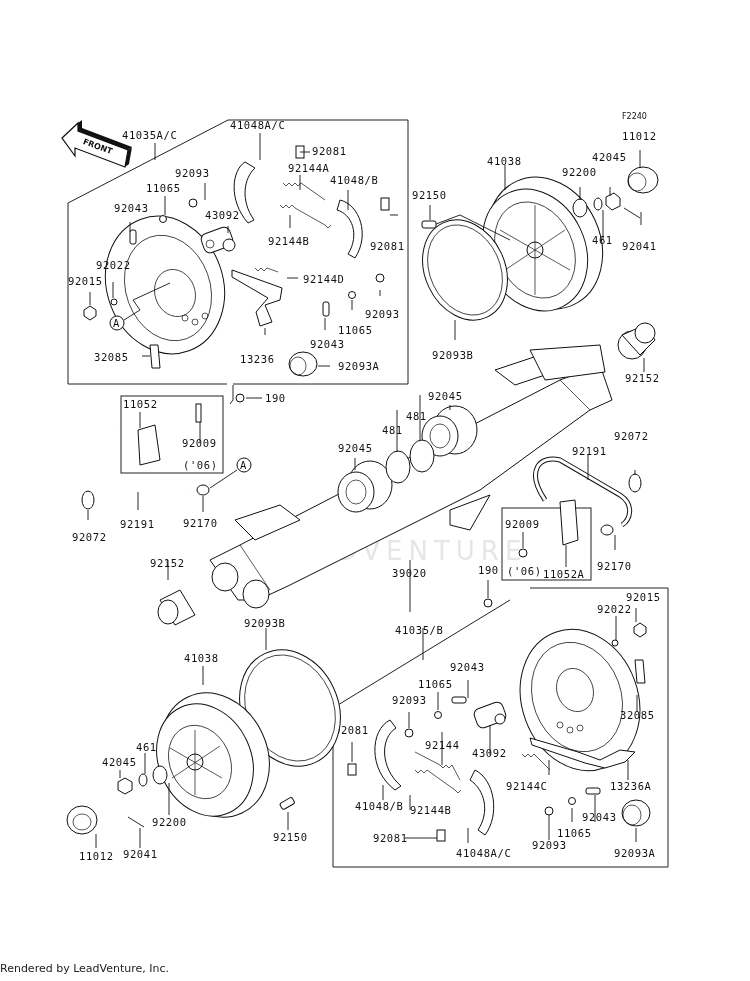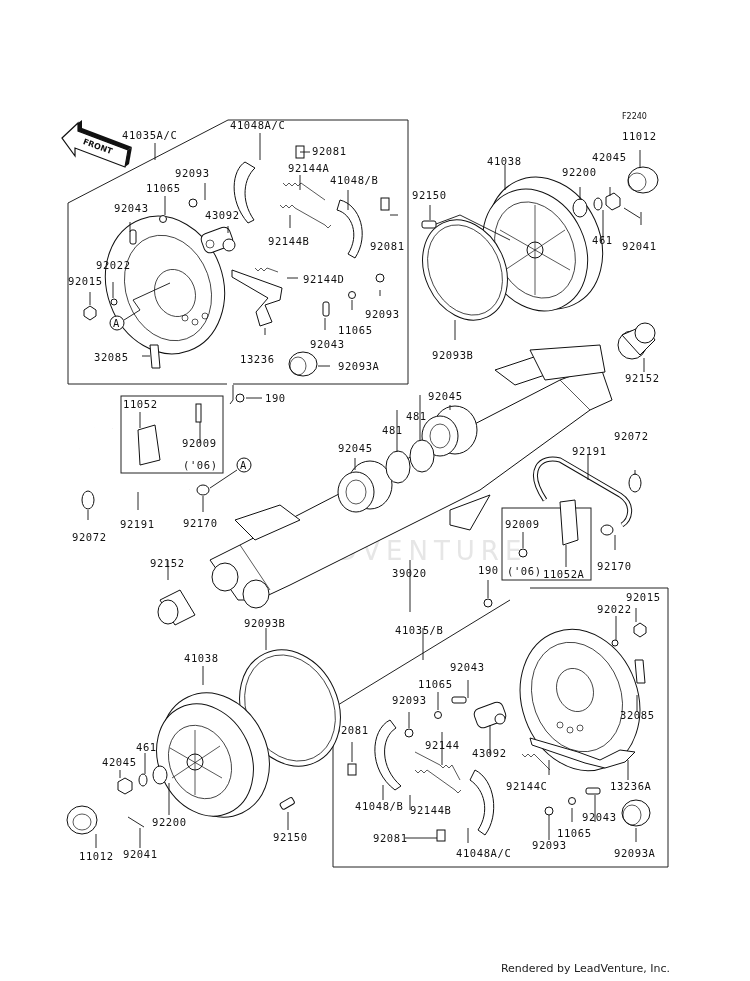--- a/index.html
+++ b/index.html
@@ -5,21 +5,21 @@
   html, body { margin: 0; padding: 0; background: #ffffff; }
   body { width: 750px; height: 981px; position: relative; overflow: hidden; font-family: "DejaVu Sans", sans-serif; }
   #diagram { position: absolute; left: 0; top: 0; width: 750px; height: 981px; }
   .lbl { font-family: "DejaVu Sans Mono", "Liberation Mono", monospace; font-size: 10.5px; fill: #111; letter-spacing: 0.6px; }
   .fig { font-family: "DejaVu Sans", sans-serif; font-size: 8px; fill: #111; }
   .ln { stroke: #111; stroke-width: 0.9; fill: none; }
   .box { stroke: #222; stroke-width: 1; fill: none; }
   .part { stroke: #111; stroke-width: 1; fill: #fff; }
   .thin { stroke: #111; stroke-width: 0.7; fill: none; }
   .wm { font-family: "DejaVu Sans", sans-serif; font-size: 26px; fill: #e6e6e6; letter-spacing: 6px; }
-  .footer { position: absolute; left: 0; width: 670px; top: 962px; text-align: right; font-family: "DejaVu Sans", sans-serif; font-size: 11px; color: #222; }
+  .footer { position: absolute; left: 0; width: 670px; top: 962px; text-align: left; font-family: "DejaVu Sans", sans-serif; font-size: 11px; color: #222; }
 </style>
 </head>
 <body>
 
 <svg id="diagram" viewBox="0 0 750 981" xmlns="http://www.w3.org/2000/svg">
 
   <text class="wm" x="270" y="560">LEADVENTURE</text>
 
   <text class="fig" x="622" y="119">F2240</text>
 

